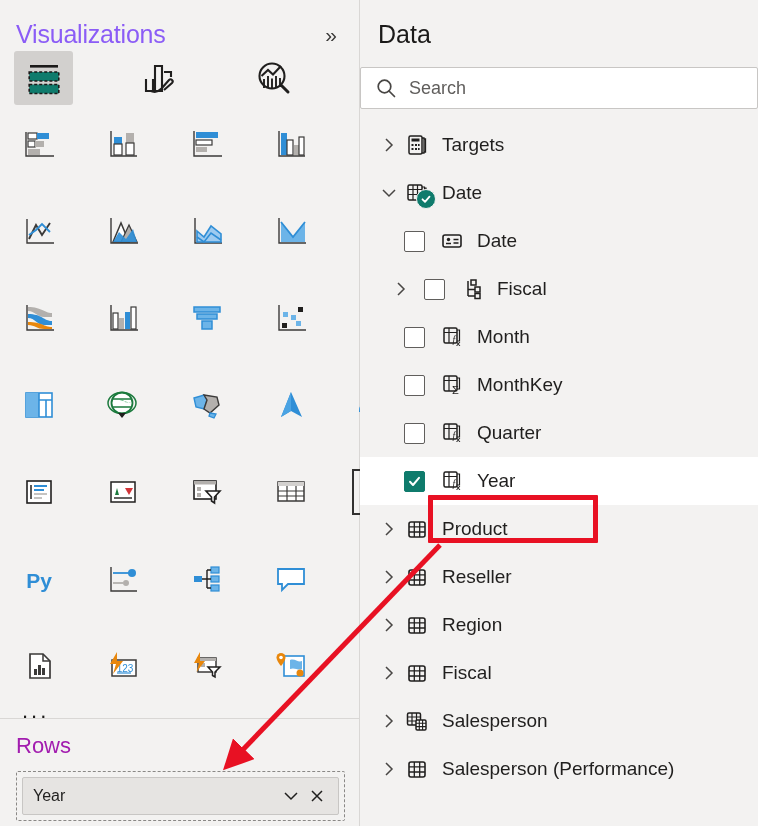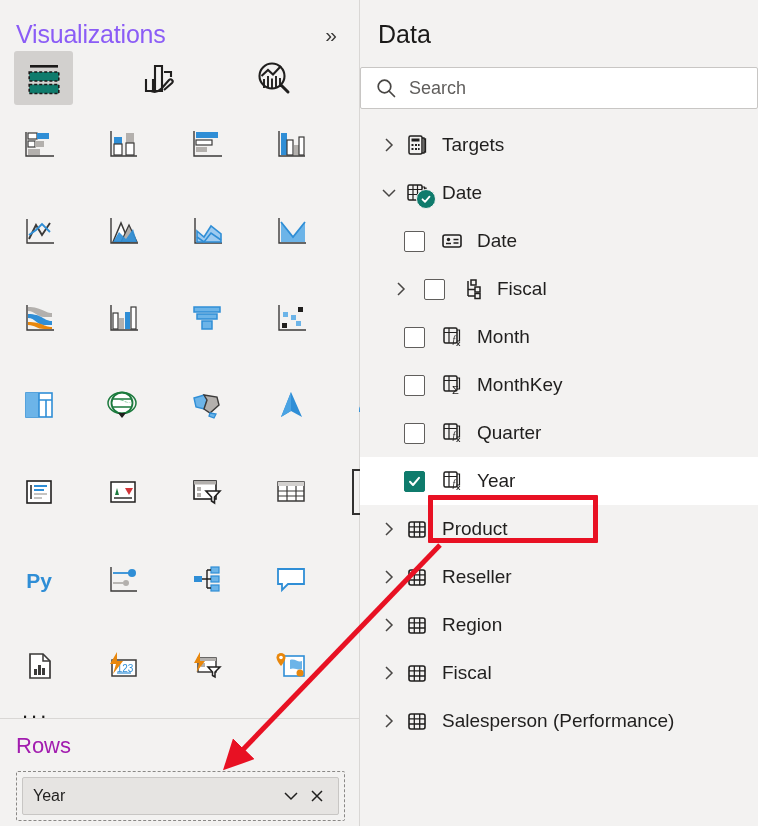--- a/index.html
+++ b/index.html
@@ -789,20 +789,36 @@
         </span>
         <span class="ticon">
           <svg width="24" height="24" viewBox="0 0 24 24">
             <rect x="4" y="5" width="16" height="15" rx="2" fill="none" stroke="#201f1e" stroke-width="1.6"></rect>
             <path d="M4 9.8 h16 M4 15 h16 M9.3 5 v15 M14.7 5 v15" stroke="#201f1e" stroke-width="1.3" fill="none"></path>
           </svg>
         </span>
         <span class="tlabel">Fiscal</span>
       </div>
 
+      <div class="trow">
+        <span class="tw">
+          <svg width="16" height="16" viewBox="0 0 16 16">
+              <path d="M5 2 L11 8 L5 14" fill="none" stroke="#484644" stroke-width="1.5"></path>
+            </svg>
+        </span>
+        <span class="ticon">
+          <svg width="24" height="24" viewBox="0 0 24 24">
+            <rect x="2.5" y="4" width="13" height="12" rx="1.5" fill="none" stroke="#201f1e" stroke-width="1.5"></rect>
+            <path d="M2.5 8 h13 M7 4 v12 M11.5 4 v12 M2.5 12 h13" stroke="#201f1e" stroke-width="1.2" fill="none"></path>
+            <rect x="11" y="11" width="10" height="10" rx="1.2" fill="#fff" stroke="#201f1e" stroke-width="1.5"></rect>
+            <path d="M11 14.3 h10 M11 17.6 h10 M14.3 11 v10 M17.6 11 v10" stroke="#201f1e" stroke-width="1.1" fill="none"></path>
+          </svg>
+        </span>
+        <span class="tlabel">Salesperson</span>
+      </div>
 
       <div class="trow">
         <span class="tw">
           <svg width="16" height="16" viewBox="0 0 16 16">
               <path d="M5 2 L11 8 L5 14" fill="none" stroke="#484644" stroke-width="1.5"></path>
             </svg>
         </span>
         <span class="ticon">
           <svg width="24" height="24" viewBox="0 0 24 24">
             <rect x="4" y="5" width="16" height="15" rx="2" fill="none" stroke="#201f1e" stroke-width="1.6"></rect>

